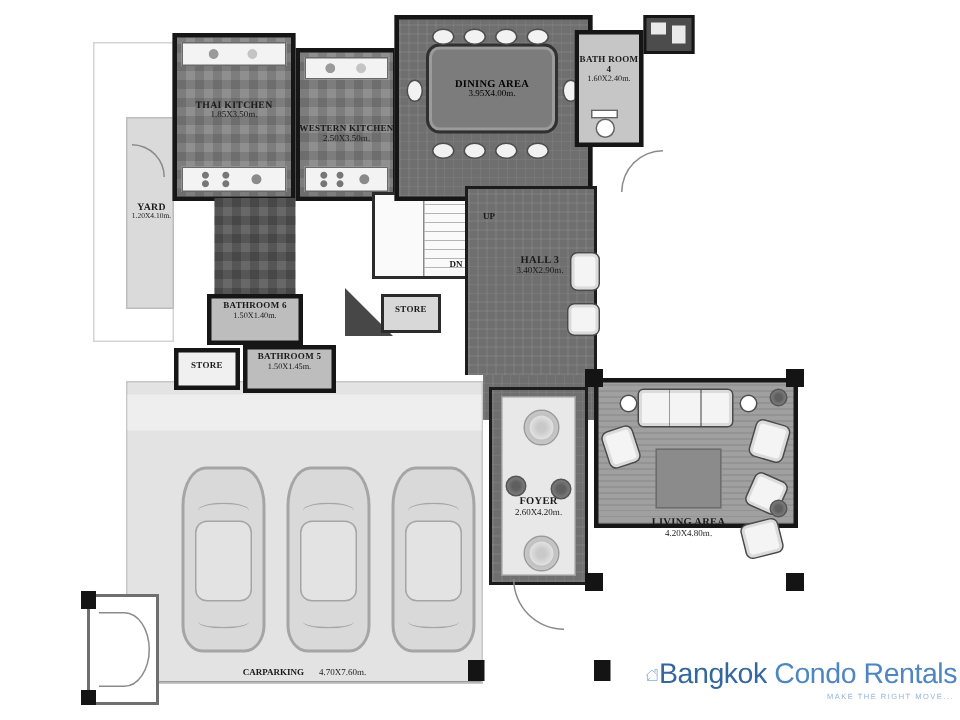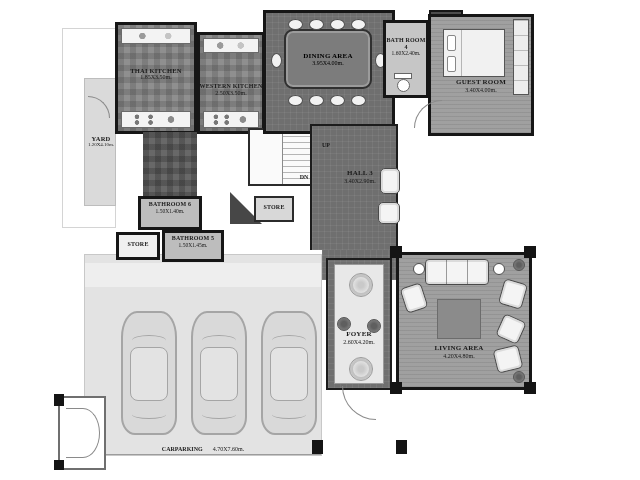--- a/index.html
+++ b/index.html
@@ -175,32 +175,20 @@
       <span class="dm" style="font-size:5.5px;">1.60X2.40m.</span>
     </div>
     <div class="abs" style="left:8px;bottom:16px;width:18px;height:6px;background:#fff;border:1px solid #666;"></div>
     <div class="abs" style="left:11px;bottom:3px;width:13px;height:13px;background:#fff;border:1px solid #666;border-radius:50%;"></div>
   </div>
   <div class="abs" style="left:429px;top:10px;width:34px;height:26px;background:#4c4c4c;border:2px solid #161616;">
     <div class="abs" style="left:3px;top:3px;width:10px;height:8px;background:#e9e9e9;"></div>
     <div class="abs" style="left:17px;top:5px;width:9px;height:12px;background:#e9e9e9;"></div>
   </div>
 
-  <div class="abs wall floor-stripe" style="left:428px;top:14px;width:106px;height:122px;">
-    <div class="abs" style="left:12px;top:12px;width:62px;height:48px;background:#f1f1f1;border:1px solid #555;">
-      <div class="abs" style="left:3px;top:5px;width:9px;height:16px;background:#fff;border:1px solid #888;border-radius:2px;"></div>
-      <div class="abs" style="left:3px;top:26px;width:9px;height:16px;background:#fff;border:1px solid #888;border-radius:2px;"></div>
-      <div class="abs" style="left:17px;top:0;width:1px;height:100%;background:#b5b5b5;"></div>
-    </div>
-    <div class="abs" style="left:82px;top:2px;width:16px;height:76px;background:#ededed;border:1px solid #555;background-image:repeating-linear-gradient(180deg,#bbb 0 1px,transparent 1px 15px);"></div>
-    <div class="lbl" style="left:0;right:0;top:62px;">
-      <span class="nm">GUEST ROOM</span>
-      <span class="dm">3.40X4.00m.</span>
-    </div>
-  </div>
   <div class="arc" style="left:414px;top:100px;width:28px;height:28px;border:1px solid #8a8a8a;border-right:none;border-bottom:none;border-radius:100% 0 0 0;"></div>
 
   <div class="abs floor-dark" style="left:310px;top:124px;width:88px;height:126px;border:2px solid #1c1c1c;border-bottom:none;"></div>
   <div class="abs floor-dark" style="left:322px;top:250px;width:76px;height:30px;"></div>
   <div class="abs floor-dark" style="left:326px;top:258px;width:66px;height:132px;border:2px solid #1c1c1c;"></div>
 
   <div class="lbl" style="left:328px;top:170px;width:64px;z-index:5;">
     <span class="nm">HALL 3</span>
     <span class="dm">3.40X2.90m.</span>
   </div>
@@ -217,21 +205,21 @@
     <div class="rosette" style="left:14px;top:8px;width:22px;height:22px;"></div>
     <div class="rosette" style="left:14px;top:92px;width:22px;height:22px;"></div>
     <div class="plant" style="left:2px;top:52px;width:12px;height:12px;"></div>
     <div class="plant" style="right:2px;top:54px;width:12px;height:12px;"></div>
     <div class="lbl" style="left:0;right:0;top:66px;">
       <span class="nm">FOYER</span>
       <span class="dm">2.60X4.20m.</span>
     </div>
   </div>
 
-  <div class="abs wall floor-stripe" style="left:396px;top:252px;width:136px;height:138px;">
+  <div class="abs wall floor-stripe" style="left:396px;top:252px;width:136px;height:100px;">
     <div class="seat" style="left:26px;top:4px;width:64px;height:26px;background-image:linear-gradient(90deg,transparent 0 20px,#999 20px 21px,transparent 21px 41px,#999 41px 42px,transparent 42px);"></div>
     <div class="chair" style="left:14px;top:8px;width:12px;height:12px;background:#fff;"></div>
     <div class="chair" style="left:94px;top:8px;width:12px;height:12px;background:#fff;"></div>
     <div class="seat" style="left:4px;top:30px;width:22px;height:26px;border-radius:5px;transform:rotate(-18deg);"></div>
     <div class="seat" style="left:102px;top:26px;width:24px;height:26px;border-radius:5px;transform:rotate(16deg);"></div>
     <div class="seat" style="left:100px;top:62px;width:24px;height:24px;border-radius:5px;transform:rotate(24deg);"></div>
     <div class="seat" style="left:96px;top:92px;width:26px;height:24px;border-radius:5px;transform:rotate(-14deg);"></div>
     <div class="rug" style="left:38px;top:44px;width:44px;height:40px;"></div>
     <div class="plant" style="right:4px;top:4px;width:10px;height:10px;"></div>
     <div class="plant" style="right:4px;bottom:4px;width:10px;height:10px;"></div>
@@ -243,14 +231,28 @@
   <div class="col" style="left:390px;top:246px;width:12px;height:12px;"></div>
   <div class="col" style="left:524px;top:246px;width:12px;height:12px;"></div>
   <div class="col" style="left:390px;top:382px;width:12px;height:12px;"></div>
   <div class="col" style="left:524px;top:382px;width:12px;height:12px;"></div>
 
   <div class="arc" style="left:342px;top:386px;width:34px;height:34px;border:1px solid #8a8a8a;border-top:none;border-right:none;border-radius:0 0 0 100%;z-index:6;"></div>
   <div class="col" style="left:312px;top:440px;width:11px;height:14px;"></div>
   <div class="col" style="left:396px;top:440px;width:11px;height:14px;"></div>
 
 
+  <div class="logo">
+    <svg width="38" height="40" viewBox="0 0 38 40">
+      <g fill="none" stroke="#8fb3d9" stroke-width="2.4" stroke-linejoin="round">
+        <path d="M3 21 L19 7 L35 21"></path>
+        <path d="M27 12 V5 H33 V16"></path>
+        <path d="M7 19 V35 H33 V19"></path>
+        <path d="M7 35 L14 27"></path>
+      </g>
+    </svg>
+    <div class="logo-text">
+      <span class="brand-dark">Bangkok</span><span class="brand-light"> Condo Rentals</span>
+      <span class="tagline">MAKE THE RIGHT MOVE...</span>
+    </div>
+  </div>
 
 </div>
 
 </body></html>

